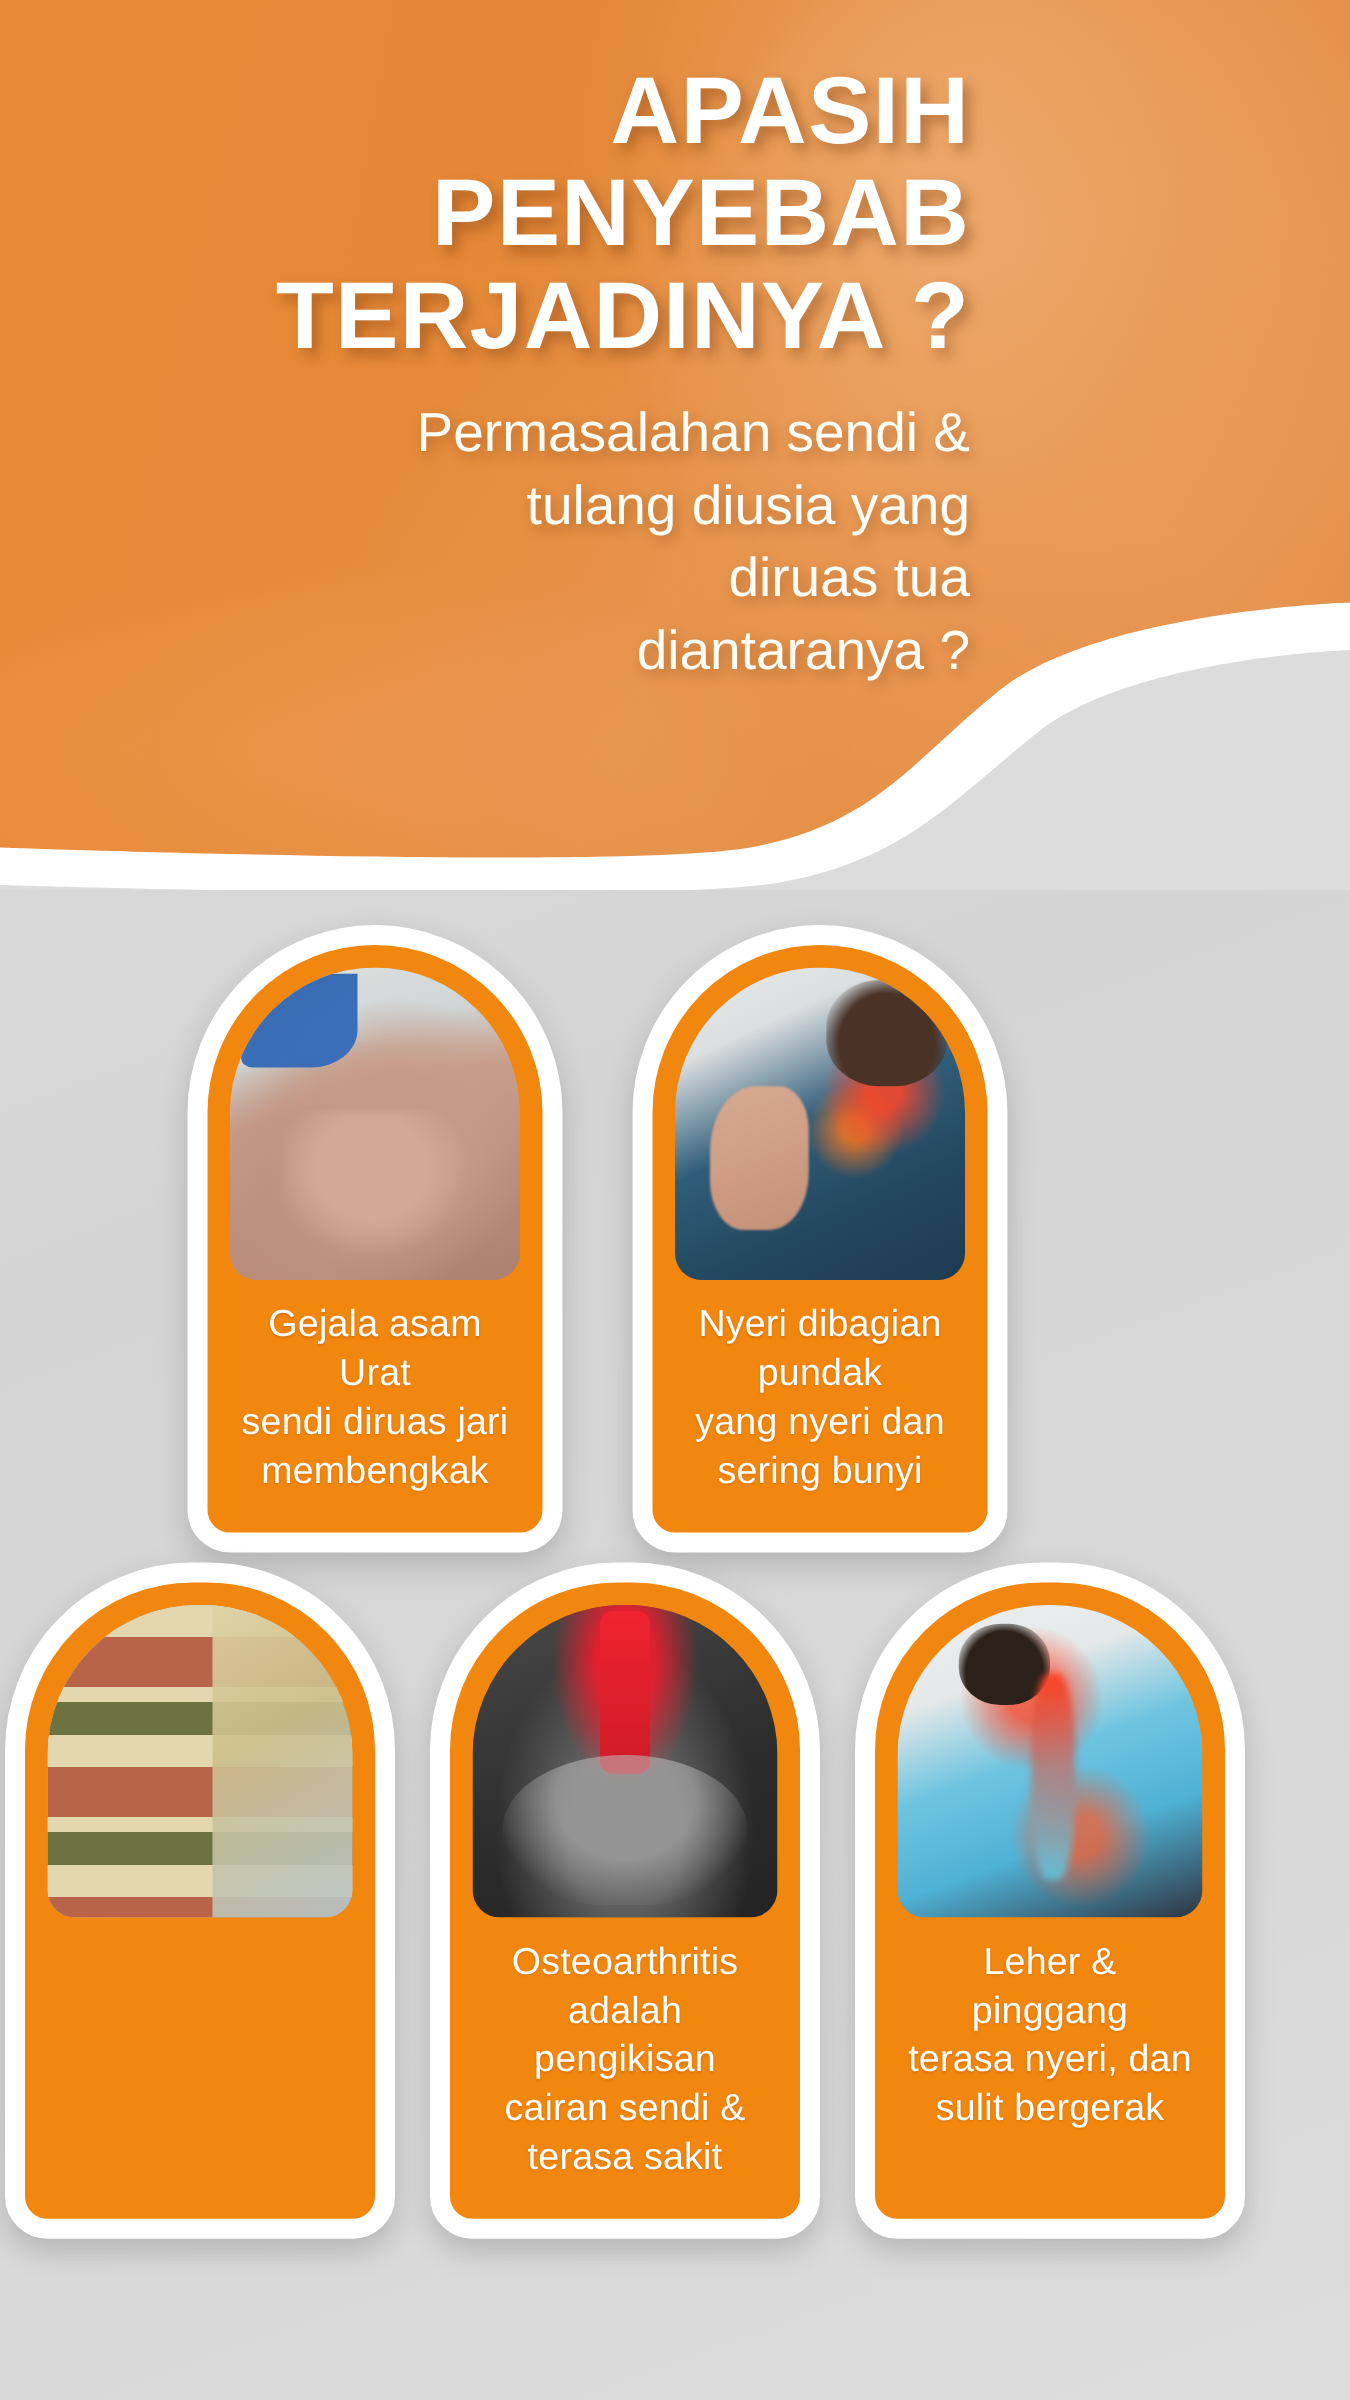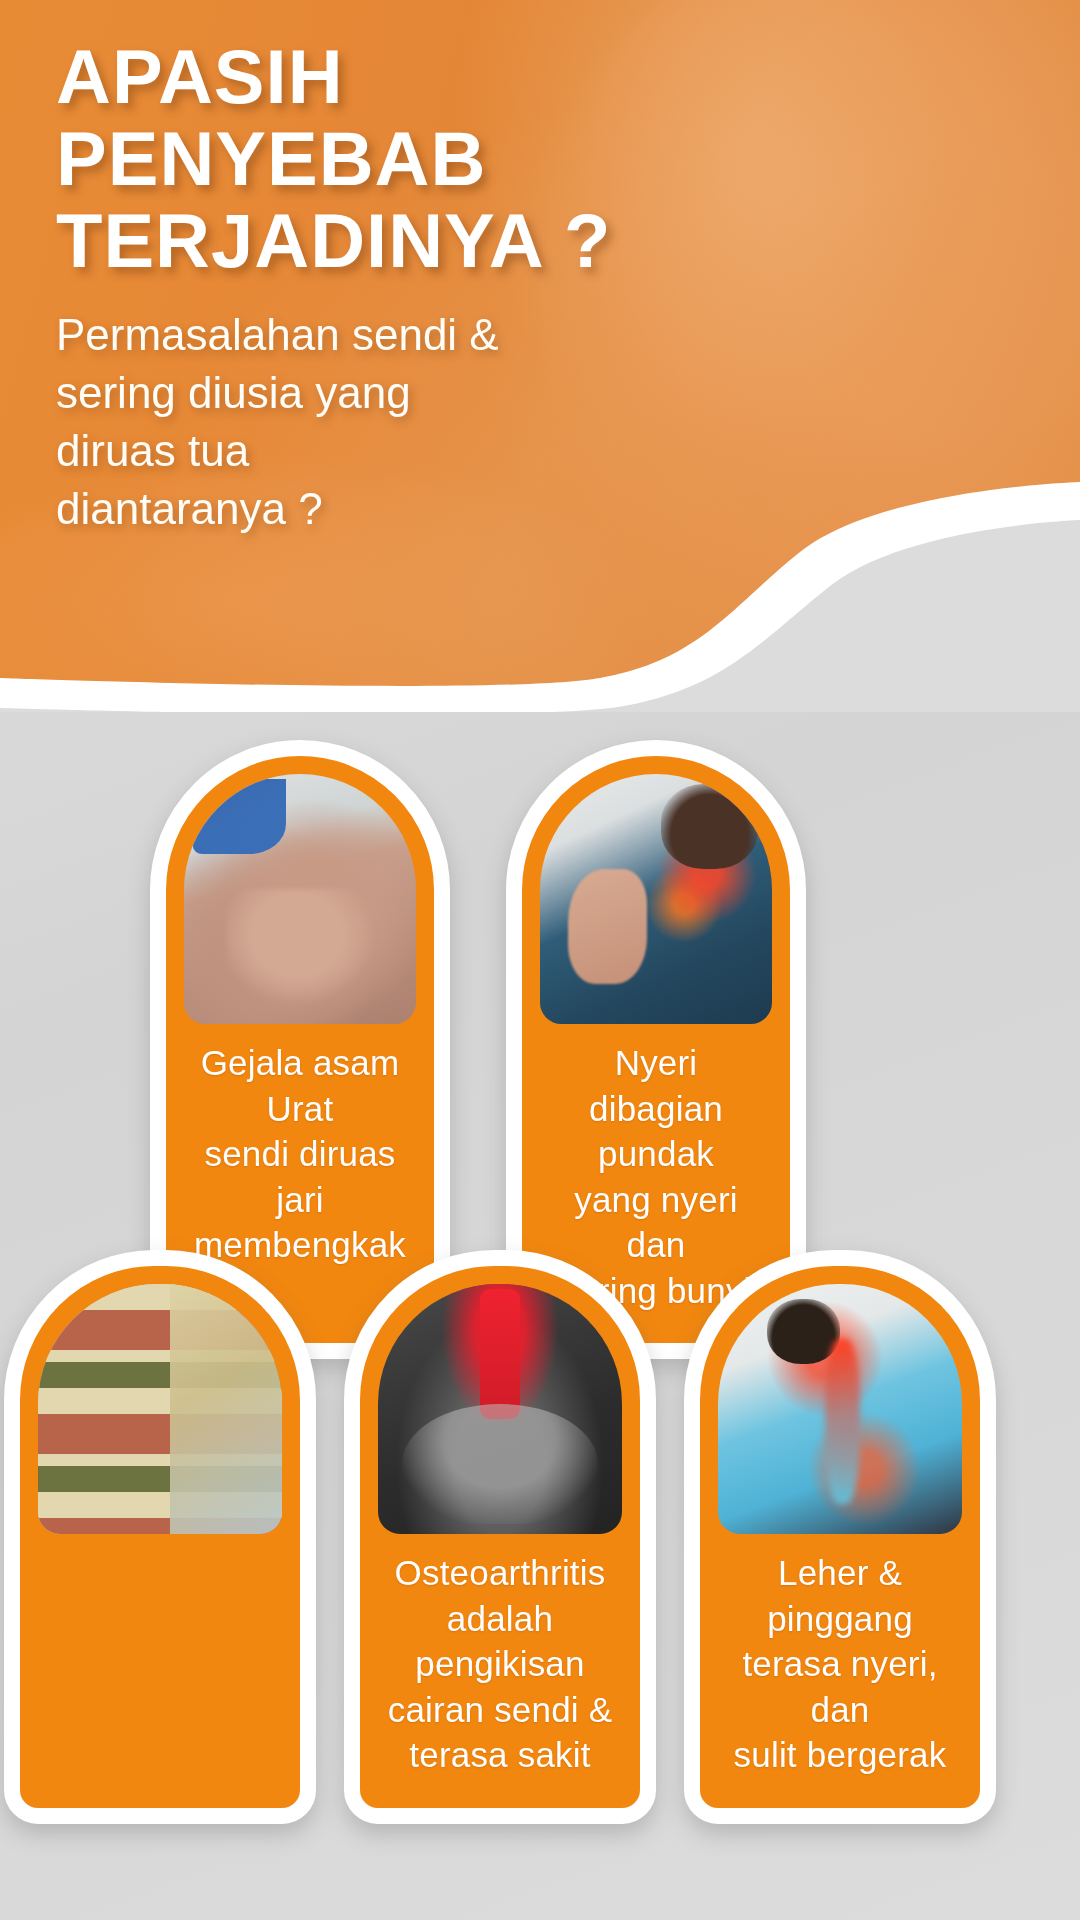--- a/index.html
+++ b/index.html
@@ -67,23 +67,24 @@
   .header-cut {
     position: absolute;
     left: 0; bottom: 0;
     width: 1080px;
     height: 230px;
     pointer-events: none;
   }
 
   .header-text {
     position: absolute;
-    left: 56px; top: 36px;
+    left: 56px; top: 48px;
     width: 720px;
     z-index: 4;
+    text-align: right;
   }
   .headline {
     color: #ffffff;
     font-size: 76px;
     line-height: 1.08;
     font-weight: 800;
     letter-spacing: 1px;
     text-shadow: 5px 6px 10px rgba(120,60,15,.45);
   }
   .headline .hl-line { display: block; }
@@ -140,21 +141,21 @@
     border-radius: 120px 120px 22px 22px;
     overflow: hidden;
     position: relative;
   }
   .card-top .card-photo    { height: 250px; }
   .card-bottom .card-photo { height: 250px; }
 
   .card-caption {
     color: #ffffff;
     text-align: center;
-    font-size: 35px;
+    font-size: 30px;
     line-height: 1.30;
     padding: 16px 6px 4px;
     letter-spacing: .2px;
     text-shadow: 0 1px 2px rgba(150,70,10,.28);
   }
   .card-caption .cap-line { display: block; }
 
   
   .ph { position: absolute; inset: 0; }
 
@@ -273,21 +274,21 @@
     </svg>
 
     <div class="header-text">
       <div class="headline">
         <span class="hl-line">APASIH</span>
         <span class="hl-line">PENYEBAB</span>
         <span class="hl-line">TERJADINYA ?</span>
       </div>
       <div class="subhead">
         <span class="sh-line">Permasalahan sendi &amp;</span>
-        <span class="sh-line">sering diusia yang</span>
+        <span class="sh-line">tulang diusia yang</span>
         <span class="sh-line">diruas tua</span>
         <span class="sh-line">diantaranya ?</span>
       </div>
     </div>
   </div>
 
   <div class="cards-area">
 
     <div class="row row-top">
 

